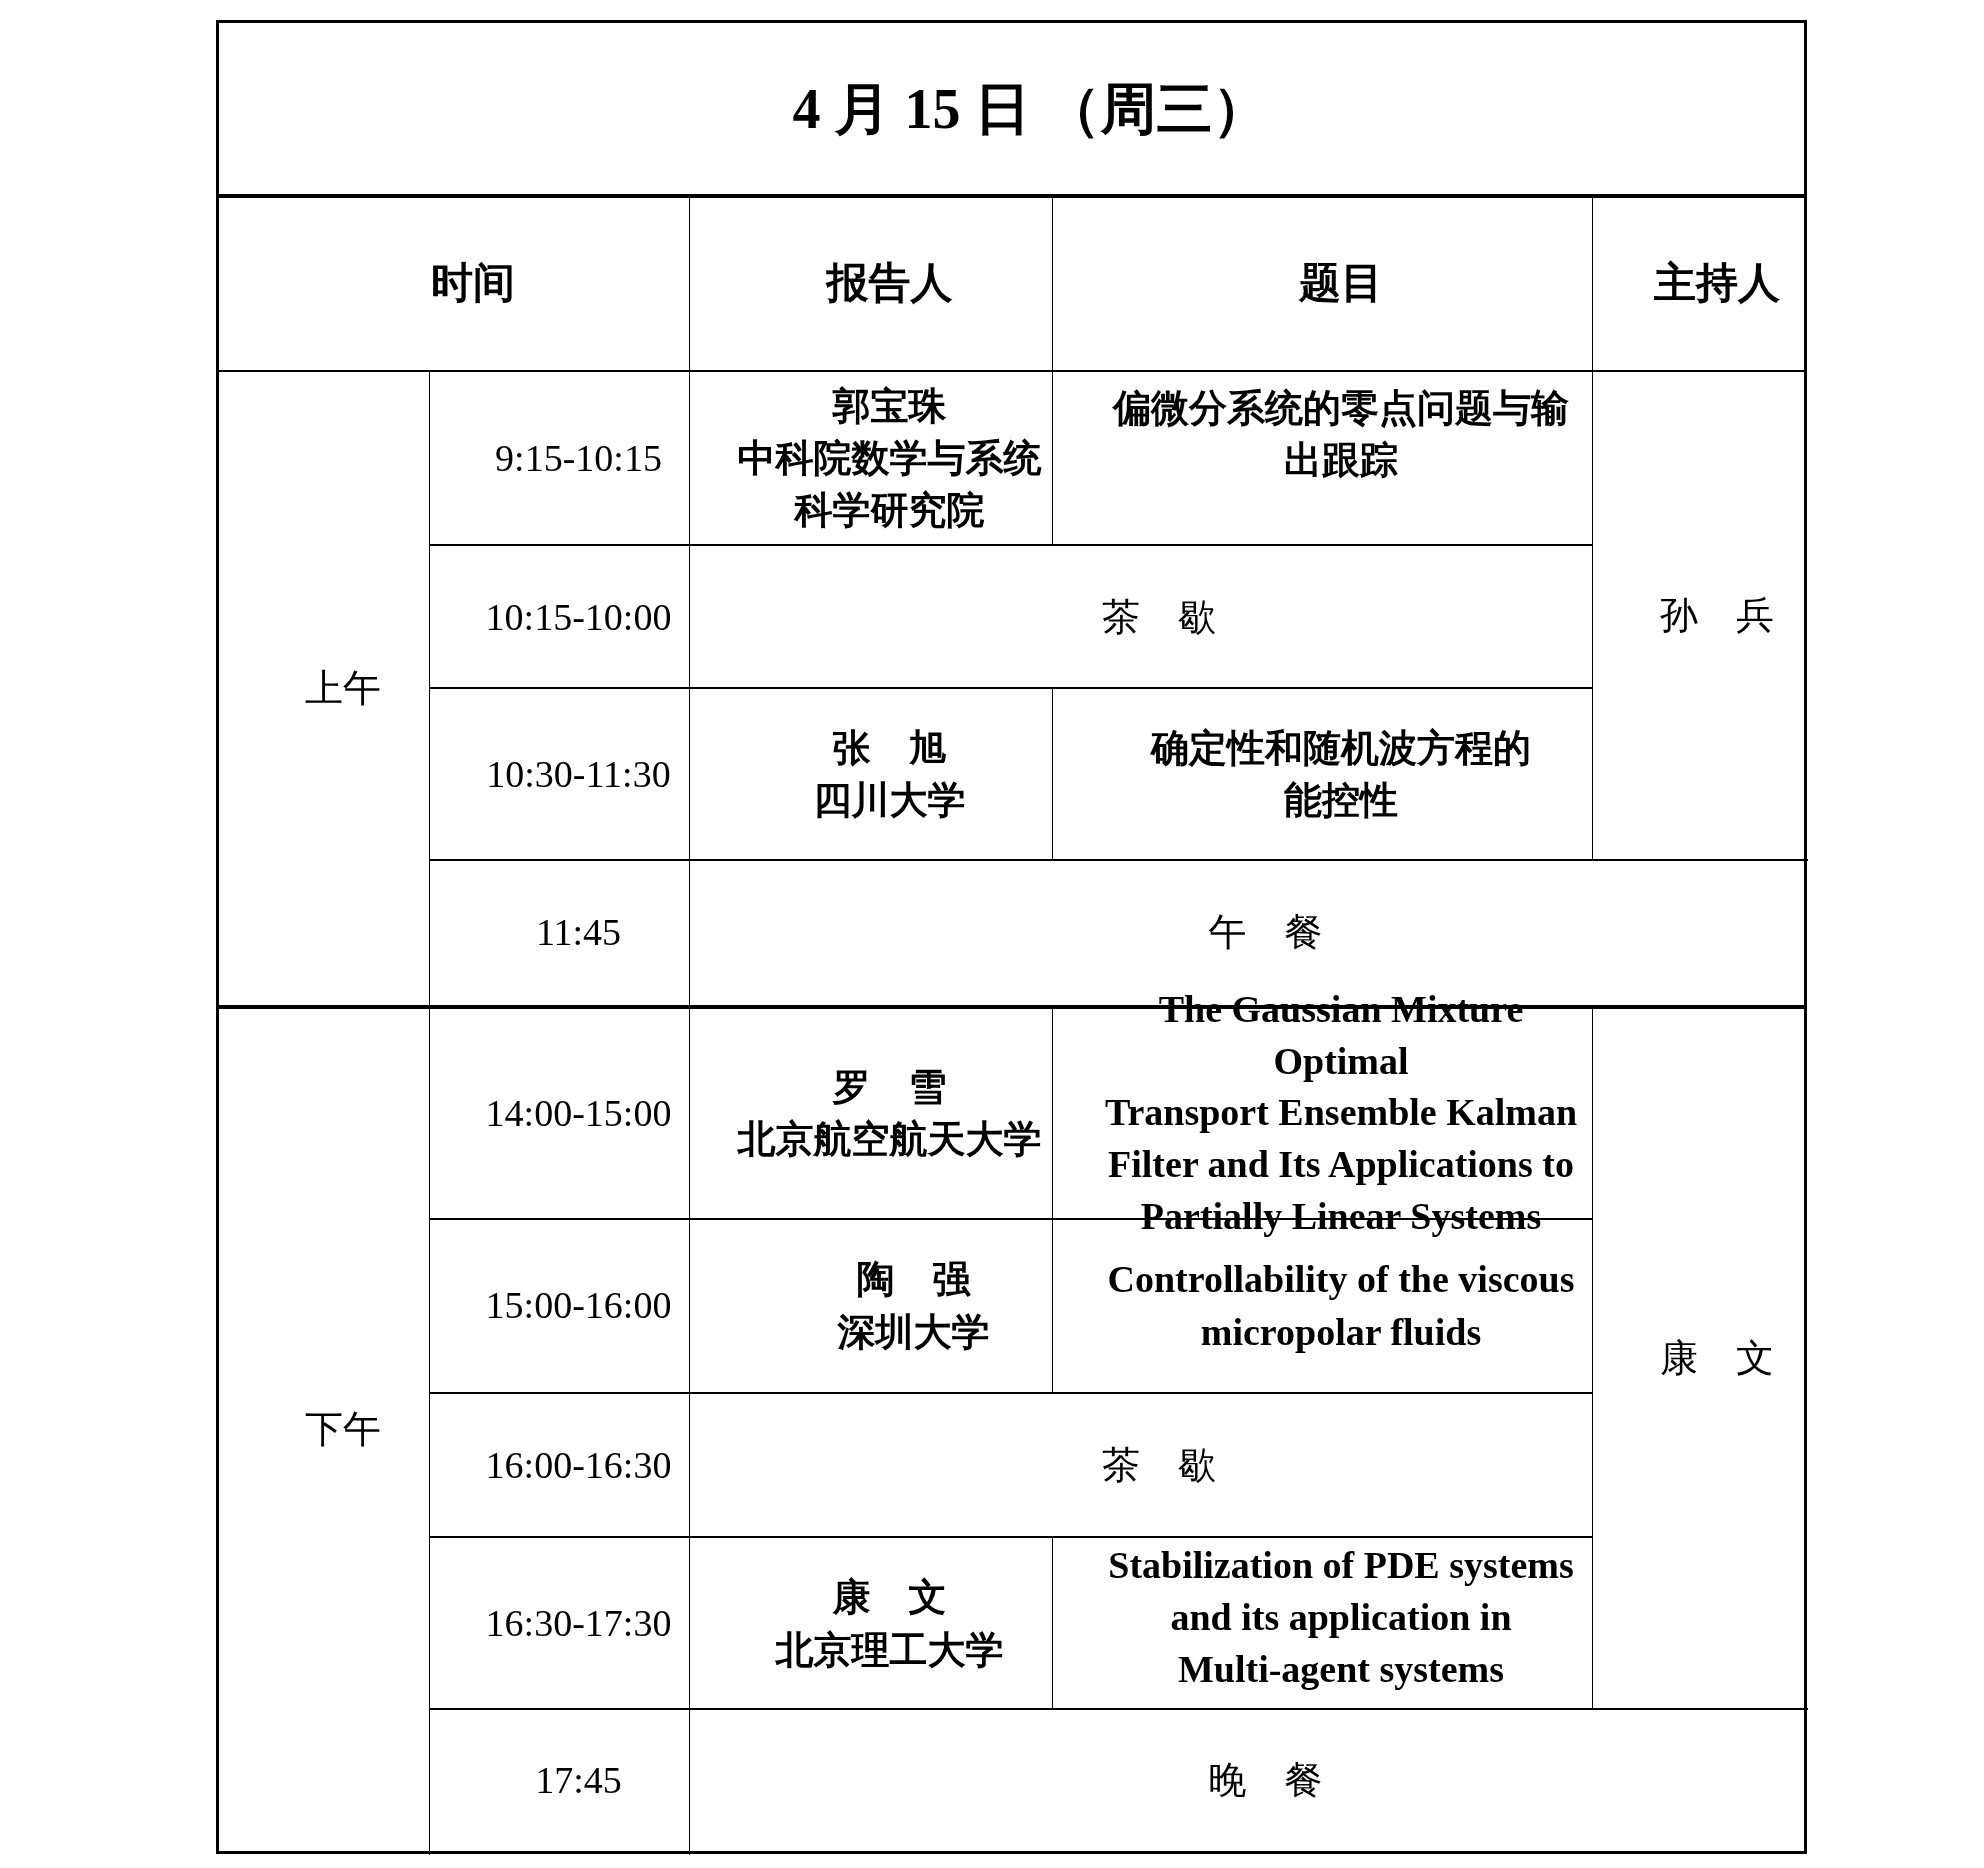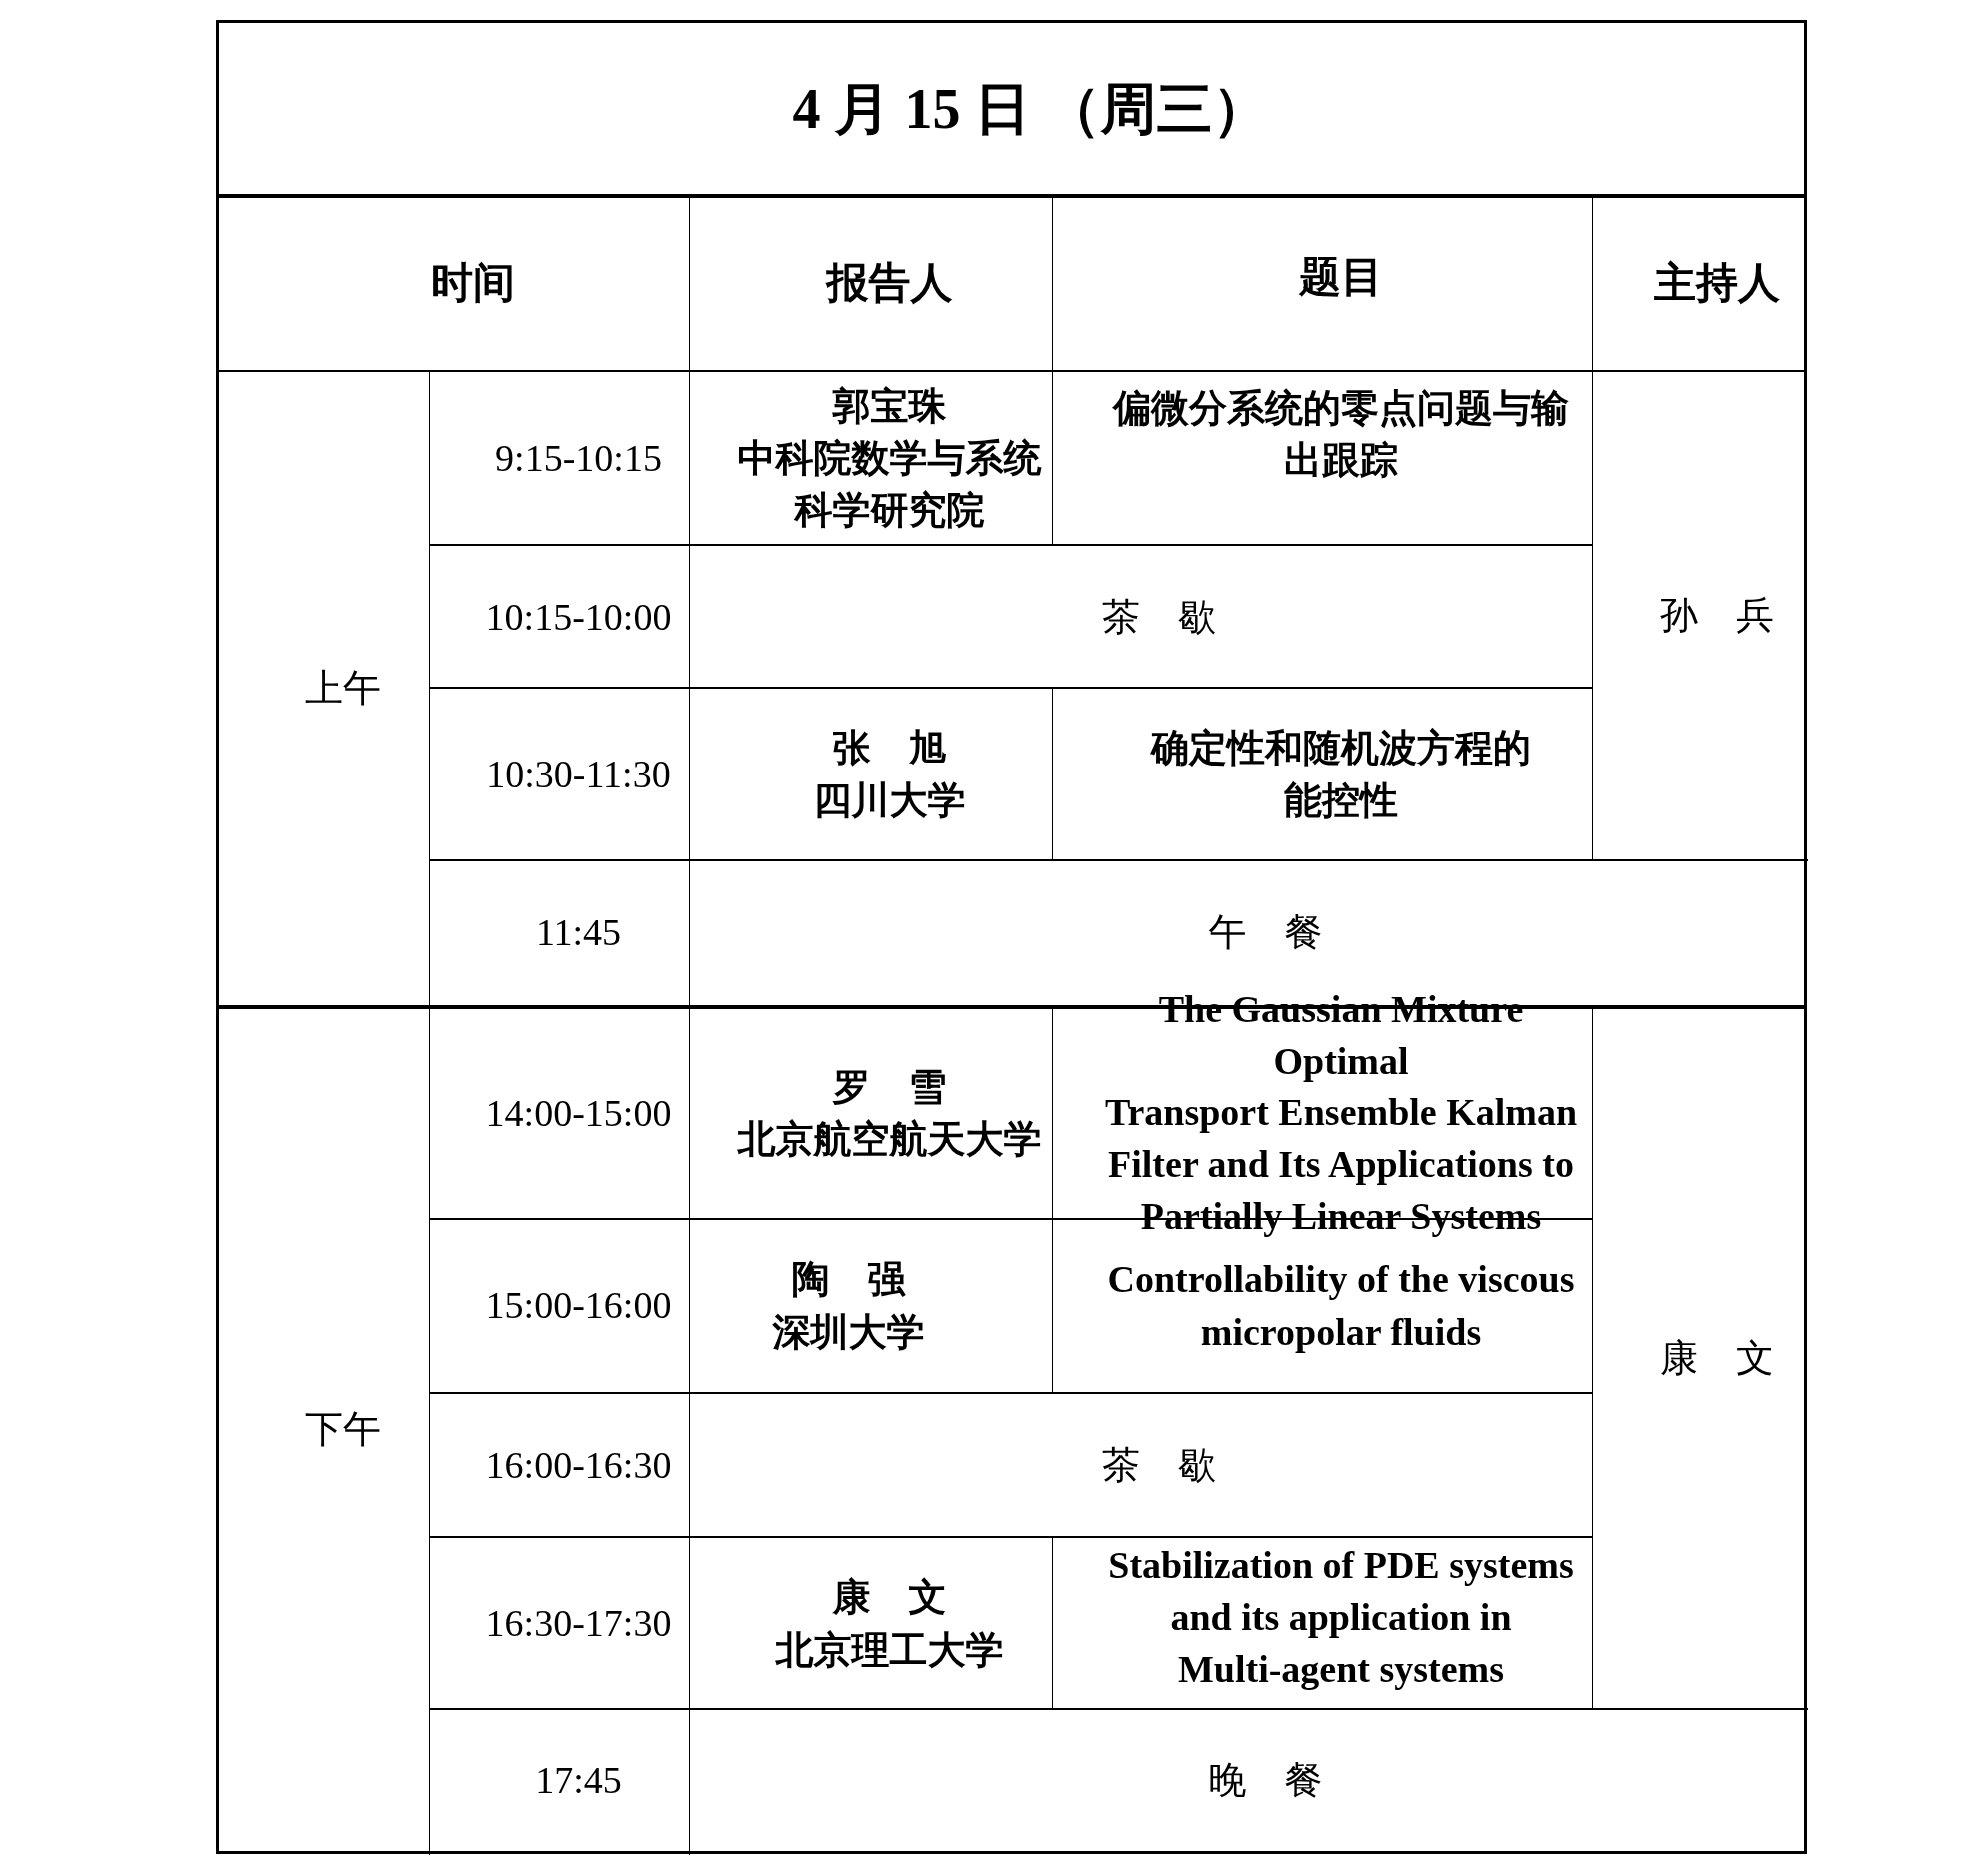--- a/index.html
+++ b/index.html
@@ -36,21 +36,21 @@
 <div class="hl" style="left:1052px;top:689px;width:1.2px;height:172px"></div>
 <div class="hl" style="left:1052px;top:1007px;width:1.2px;height:386px"></div>
 <div class="hl" style="left:1052px;top:1537px;width:1.2px;height:173px"></div>
 <div class="hl" style="left:1592px;top:197px;width:1.2px;height:663px"></div>
 <div class="hl" style="left:1592px;top:1007px;width:1.2px;height:703px"></div>
 
 <div class="cell title" style="left:220px;top:24px;width:1584px;height:170px">4 月 15 日 （周三）</div>
 
 <div class="cell hdr" style="left:220px;top:197px;width:469px;height:173px">时间</div>
 <div class="cell hdr" style="left:690px;top:197px;width:362px;height:173px">报告人</div>
-<div class="cell hdr" style="left:1053px;top:191px;width:539px;height:173px">题目</div>
+<div class="cell hdr" style="left:1053px;top:197px;width:539px;height:173px">题目</div>
 <div class="cell hdr" style="left:1593px;top:197px;width:211px;height:173px">主持人</div>
 
 <div class="cell" style="left:220px;top:372px;width:209px;height:633px">上午</div>
 <div class="cell" style="left:220px;top:1008px;width:209px;height:843px">下午</div>
 
 <div class="cell" style="left:1593px;top:372px;width:211px;height:487px">孙　兵</div>
 <div class="cell" style="left:1593px;top:1008px;width:211px;height:700px">康　文</div>
 
 <div class="cell" style="left:431px;top:372px;width:258px;height:172px">9:15-10:15</div>
 <div class="cell ml" style="left:690px;top:372px;width:362px;height:172px">郭宝珠
@@ -73,21 +73,21 @@
 
 <div class="cell" style="left:431px;top:1008px;width:258px;height:210px">14:00-15:00</div>
 <div class="cell ml" style="left:690px;top:1008px;width:362px;height:210px">罗　雪
 北京航空航天大学</div>
 <div class="cell ml" style="left:1053px;top:1008px;width:539px;height:210px;line-height:1.36">The Gaussian Mixture Optimal
 Transport Ensemble Kalman
 Filter and Its Applications to
 Partially Linear Systems</div>
 
 <div class="cell" style="left:431px;top:1220px;width:258px;height:171px">15:00-16:00</div>
-<div class="cell ml" style="left:649px;top:1220px;width:362px;height:171px">陶　强
+<div class="cell ml" style="left:714px;top:1220px;width:362px;height:171px">陶　强
 深圳大学</div>
 <div class="cell ml" style="left:1053px;top:1220px;width:539px;height:171px">Controllability of the viscous
 micropolar fluids</div>
 
 <div class="cell" style="left:431px;top:1394px;width:258px;height:142px">16:00-16:30</div>
 <div class="cell" style="left:690px;top:1394px;width:901px;height:142px">茶　歇</div>
 
 <div class="cell" style="left:431px;top:1538px;width:258px;height:171px">16:30-17:30</div>
 <div class="cell ml" style="left:690px;top:1538px;width:362px;height:171px">康　文
 北京理工大学</div>

